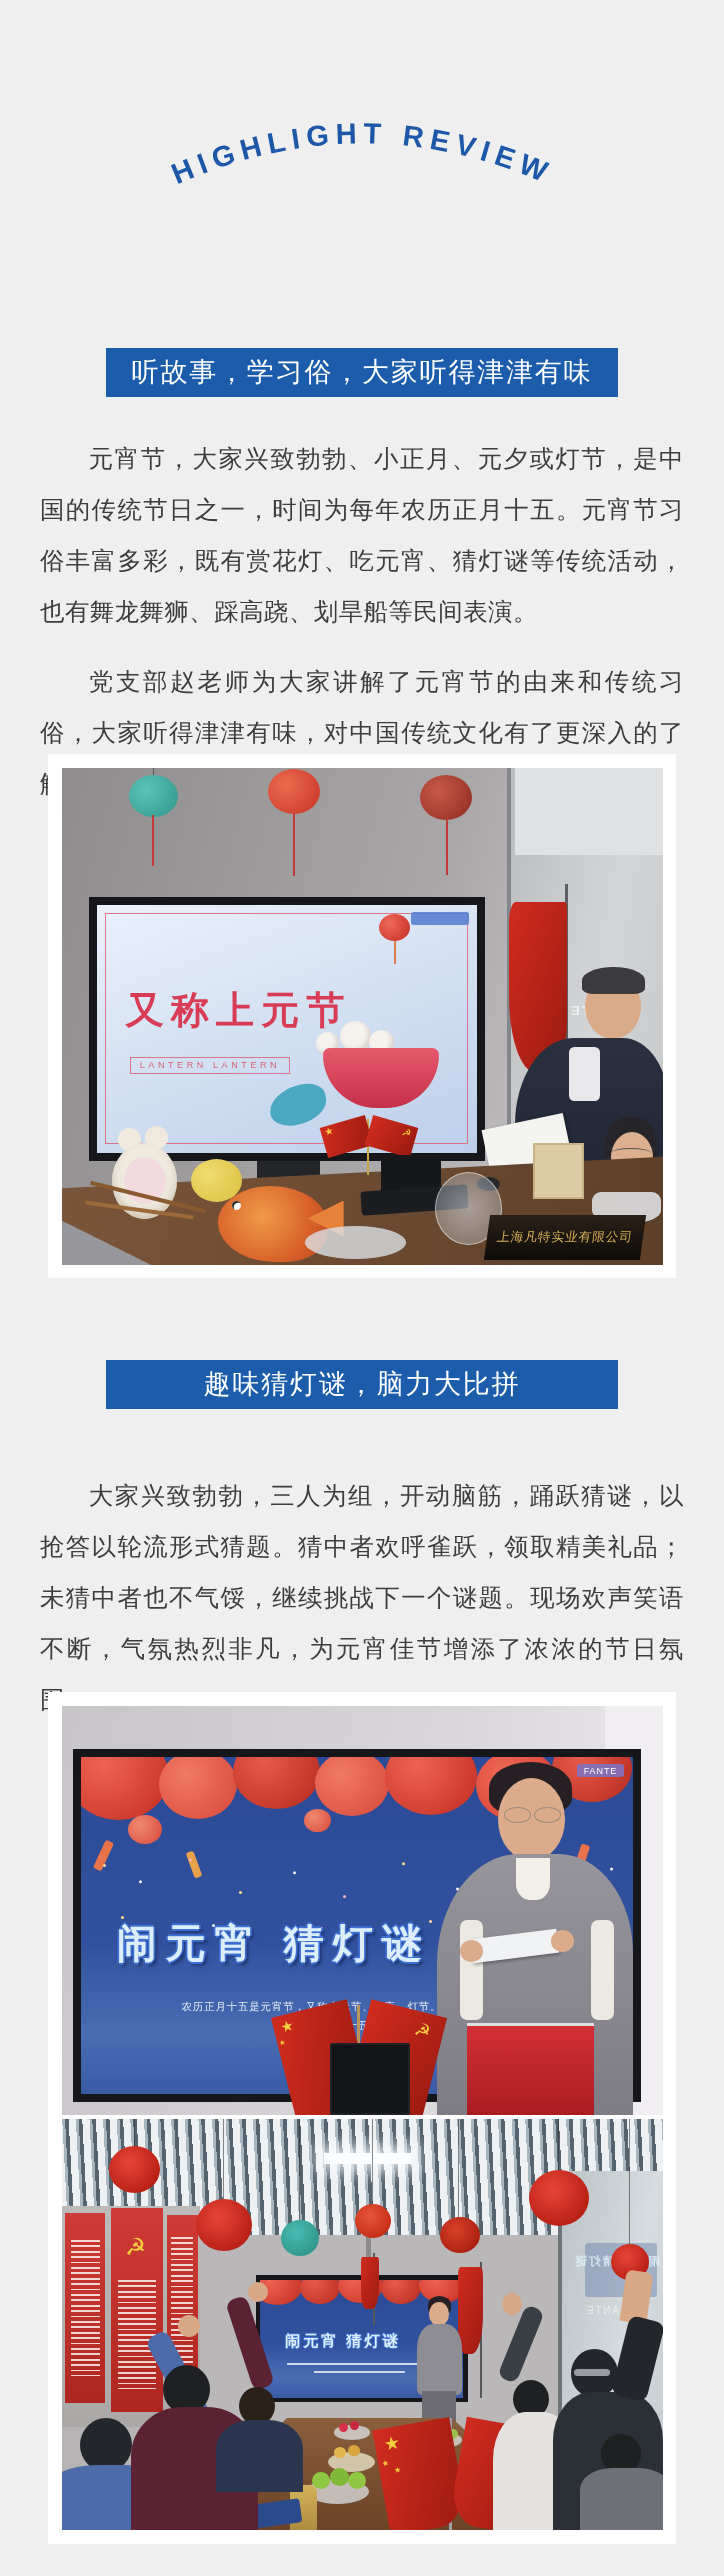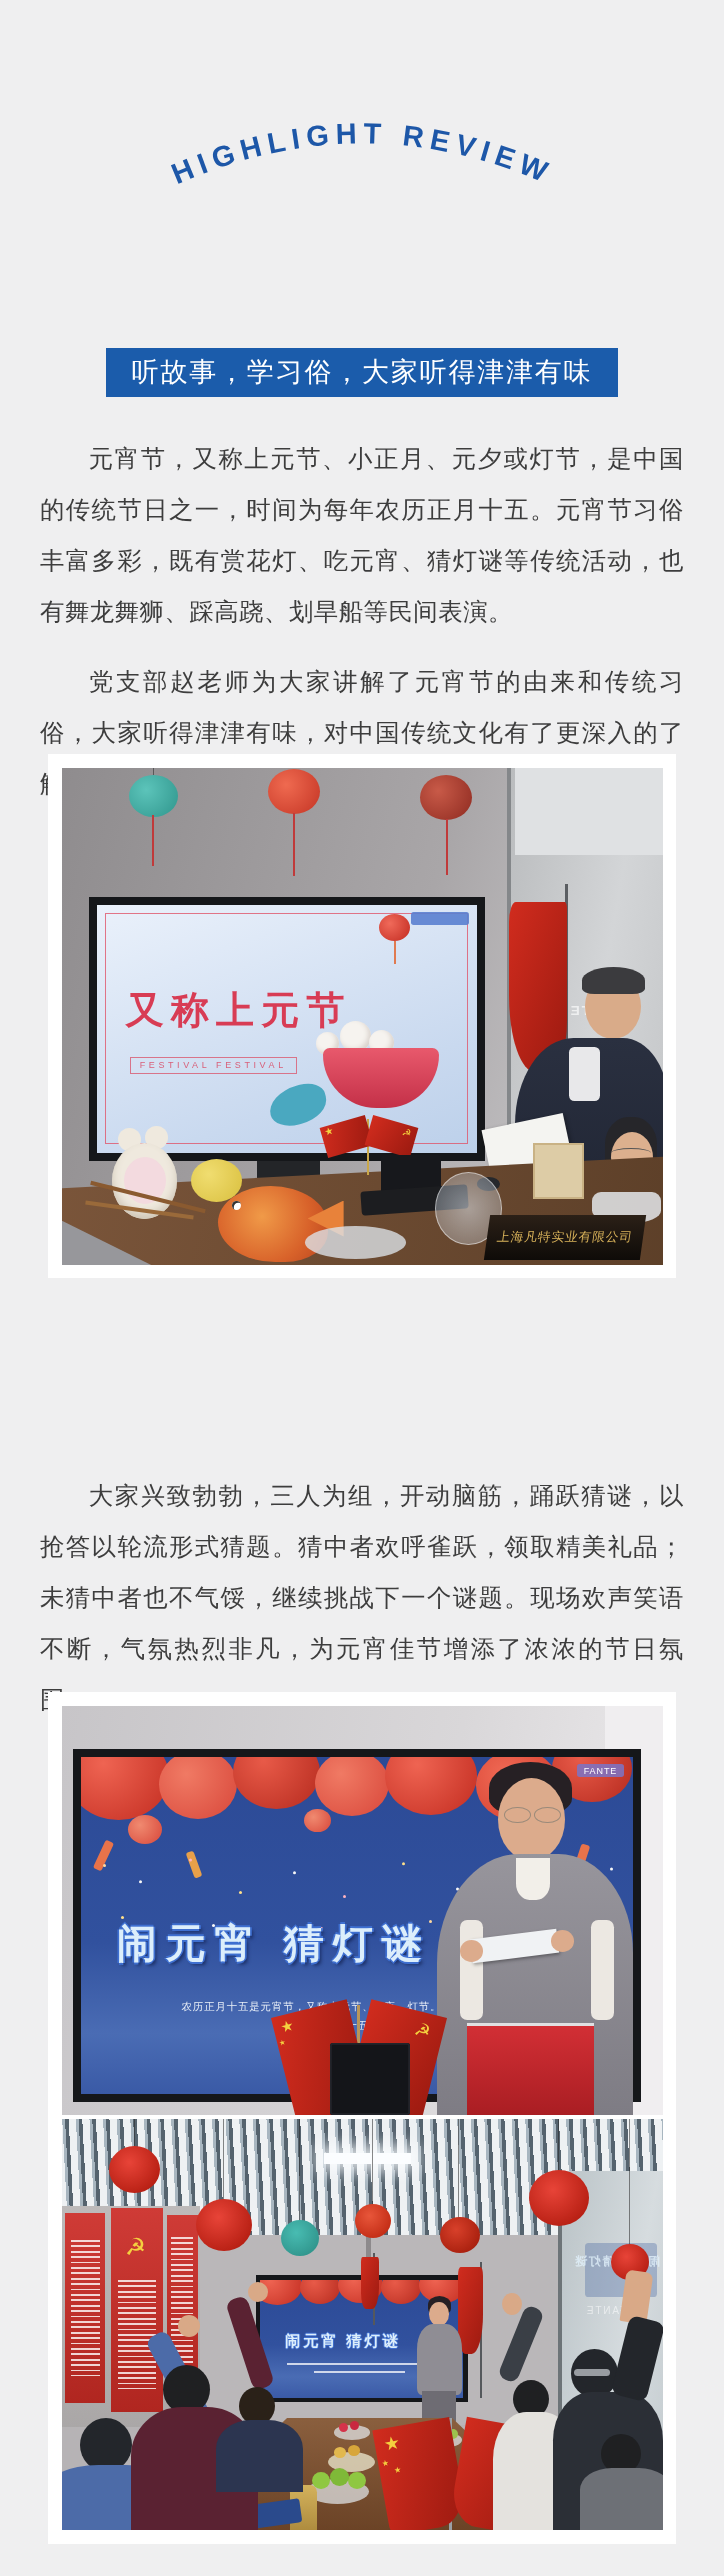--- a/index.html
+++ b/index.html
@@ -107,21 +107,21 @@
       <defs>
           <path id="arcpath" d="M 25 135 Q 270 5 515 135" fill="none"></path>
         </defs>
       <text font-size="32" font-weight="bold" fill="#1d57a8" letter-spacing="7" font-family="Liberation Sans, sans-serif">
         <textPath href="#arcpath" startOffset="50%" text-anchor="middle">HIGHLIGHT REVIEW</textPath>
       </text>
     </svg>
   </div>
 
   <div class="banner banner1">听故事，学习俗，大家听得津津有味</div>
-  <p class="para para1">元宵节，又称上元节、小正月、元夕或灯节，是中国的传统节日之一，时间为每年农历正月十五。元宵节习俗丰富多彩，既有赏花灯、吃元宵、猜灯谜等传统活动，也有舞龙舞狮、踩高跷、划旱船等民间表演。</p>
+  <p class="para para1">元宵节，大家兴致勃勃、小正月、元夕或灯节，是中国的传统节日之一，时间为每年农历正月十五。元宵节习俗丰富多彩，既有赏花灯、吃元宵、猜灯谜等传统活动，也有舞龙舞狮、踩高跷、划旱船等民间表演。</p>
   <p class="para para2">党支部赵老师为大家讲解了元宵节的由来和传统习俗，大家听得津津有味，对中国传统文化有了更深入的了解。</p>
 
   <div class="photo-card card1">
     <div class="photo ph1">
 
       <span class="string abs" style="left:91px;top:0;height:12.7px;"></span>
       <div class="lantern" style="left:67px;top:7.2px;width:49px;height:42px;background:radial-gradient(circle at 35% 35%,#5cc4ba,#2f958c);"></div>
       <span class="tassel" style="left:90px;top:47px;height:51px;"></span>
       <div class="lantern" style="left:206px;top:1.8px;width:52px;height:45px;background:radial-gradient(circle at 35% 35%,#ef6a50,#c43424);"></div>
       <span class="tassel" style="left:231px;top:45px;height:63px;"></span>
@@ -132,21 +132,21 @@
 
       <div class="abs" style="left:445px;top:0;width:156px;height:497px;background:linear-gradient(100deg,#b9bbbd,#d3d5d7 55%,#c3c5c7);"></div>
       <div class="abs" style="left:445px;top:0;width:4.5px;height:497px;background:#84878a;"></div>
       <div class="abs" style="left:453px;top:0;width:148px;height:87px;background:#dfe1e3;"></div>
       <div class="abs mirror" style="left:507px;top:235px;font-size:13.6px;color:rgba(255,255,255,.65);letter-spacing:1.8px;font-weight:bold;">FANTE</div>
 
       <div class="tv" style="left:27px;top:129px;width:396px;height:264px;padding:8.1px;box-sizing:border-box;">
         <div class="screen slide1" style="inset:8.1px;">
           <div class="slide1-frame"></div>
           <div class="slide1-title">又称上元节</div>
-          <div class="slide1-sub">FESTIVAL FESTIVAL</div>
+          <div class="slide1-sub">LANTERN LANTERN</div>
           <div class="mini-lantern" style="left:282px;top:9px;width:31px;height:27px;"></div>
           <span class="tassel" style="left:297px;top:36px;height:23.5px;background:#e07a50;"></span>
           <div class="slide-badge" style="right:7.2px;top:7.2px;width:58px;height:13.6px;background:#5a7fd0;opacity:.9;"></div>
           <div class="tangyuan" style="left:243px;top:116px;width:31px;height:31px;"></div>
           <div class="tangyuan" style="left:272px;top:125px;width:25px;height:25px;"></div>
           <div class="tangyuan" style="left:219px;top:127px;width:23.5px;height:23.5px;"></div>
           <div class="bowl"></div>
           <div class="dragon"></div>
         </div>
       </div>
@@ -202,20 +202,21 @@
       <div class="abs" style="left:471px;top:375px;width:51px;height:56px;background:#ddcca6;border:2.7px solid #c9b285;box-sizing:border-box;"></div>
       <div class="abs" style="left:243px;top:458px;width:101px;height:33px;background:rgba(222,228,234,.78);border-radius:50%;"></div>
       <div class="abs" style="left:530px;top:424px;width:69px;height:31px;background:rgba(228,231,235,.85);border-radius:9px 9px 40% 40%;"></div>
 
       <div class="abs" style="left:425px;top:447px;width:156px;height:45px;background:linear-gradient(#2b2017,#0e0b08);transform:skewX(-8deg);display:flex;align-items:center;justify-content:center;">
         <span style="color:#d8b25a;font-size:12.7px;letter-spacing:0.9px;">上海凡特实业有限公司</span>
       </div>
     </div>
   </div>
 
+  <div class="banner banner2">趣味猜灯谜，脑力大比拼</div>
   <p class="para para3">大家兴致勃勃，三人为组，开动脑筋，踊跃猜谜，以抢答以轮流形式猜题。猜中者欢呼雀跃，领取精美礼品；未猜中者也不气馁，继续挑战下一个谜题。现场欢声笑语不断，气氛热烈非凡，为元宵佳节增添了浓浓的节日氛围。</p>
 
   <div class="photo-card card2">
     <div class="photo ph2">
       <div class="abs" style="left:543px;top:0;width:58px;height:409px;background:#f0eef0;"></div>
 
       <div class="tv" style="left:11px;top:43px;width:568px;height:353px;padding:8.1px;box-sizing:border-box;">
         <div class="screen slide2" style="inset:8.1px;">
 
           <div class="lantern" style="left:-12.7px;top:-23.5px;width:101px;height:87px;background:radial-gradient(circle at 35% 35%,#ef6452,#c22c20);"></div>

